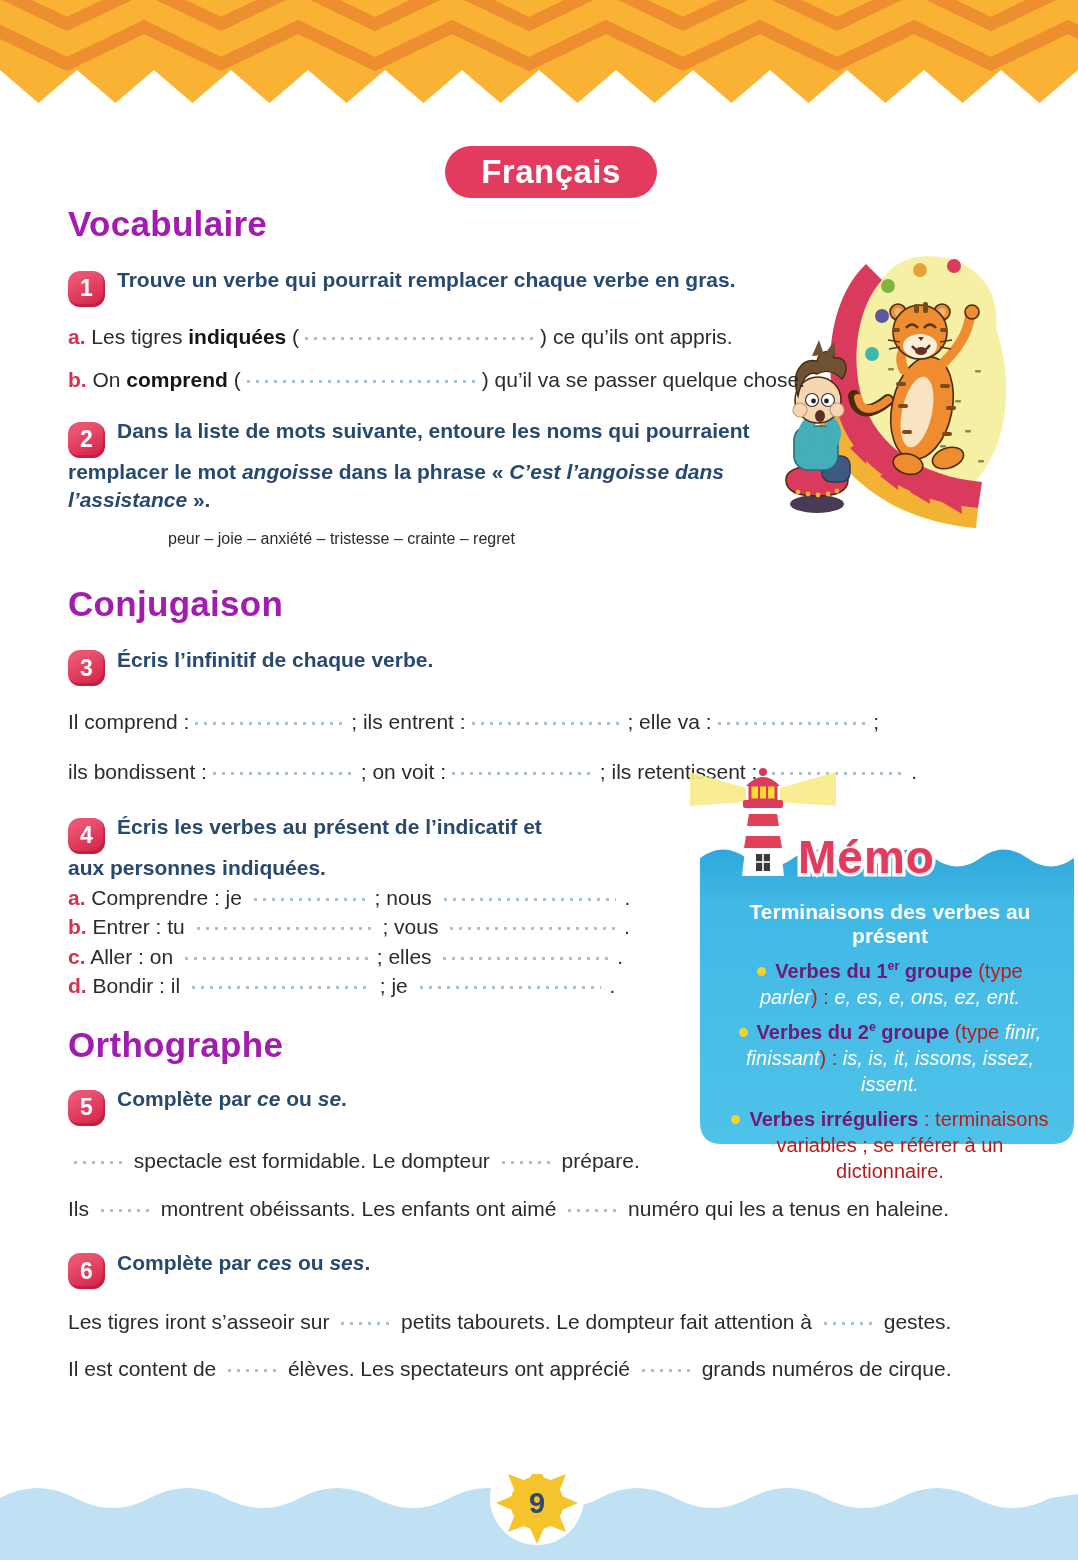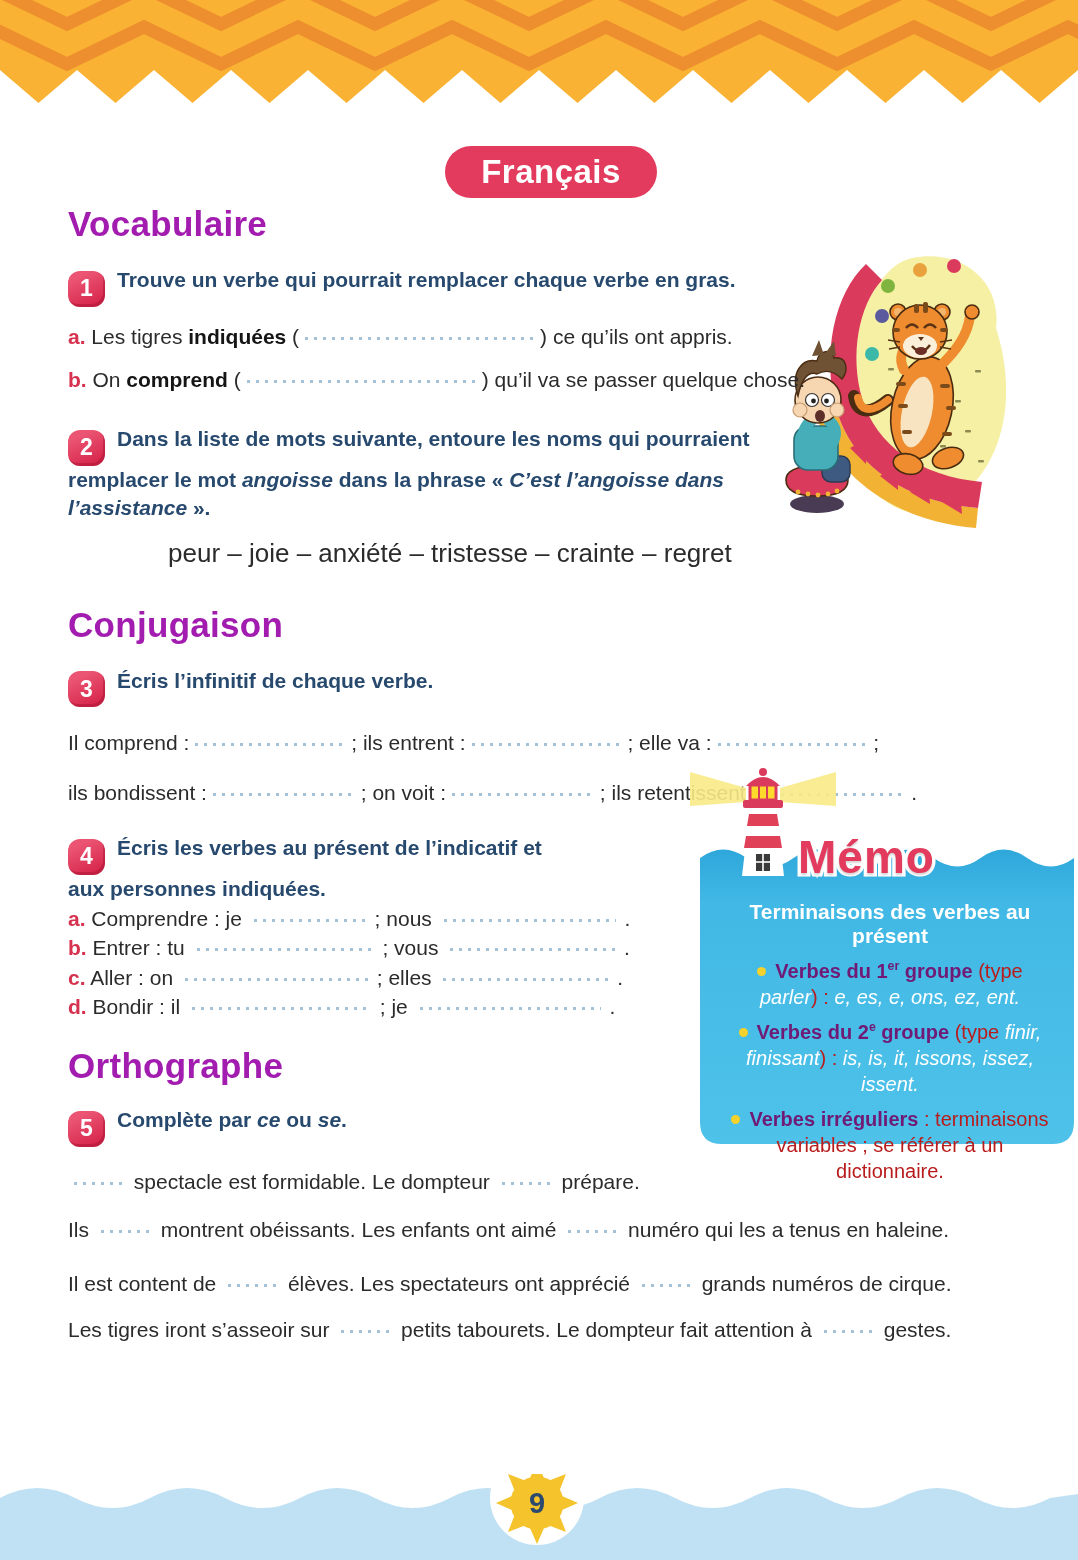--- a/index.html
+++ b/index.html
@@ -19,22 +19,22 @@
         color:#fff;font-size:23px;font-weight:700;margin-right:12px;vertical-align:-9px;
         box-shadow:inset -2px -3px 0 rgba(150,10,40,.35);}
   .ex-line{font-size:21px;color:#2B2B2B;line-height:1.3;margin-top:18px;}
   .seg-lab{color:#D6324F;font-weight:700;}
   .seg-b{font-weight:700;color:#151515;}
   .seg-i{font-style:italic;}
   .dots{display:inline-block;height:11px;margin:0 3px;
         background-image:radial-gradient(circle,#A3C2D8 1.6px,rgba(0,0,0,0) 2px);
         background-size:9px 11px;background-repeat:repeat-x;background-position:0 100%;}
   .ex1{margin-top:22px}.ex1 .ex-line{margin-top:16px}
-  .ex2{margin-top:32px}.ex2 .instruction-row{max-width:690px}
-  .word-list{margin:14px 0 0 100px;font-size:26px;}
+  .ex2{margin-top:24px}.ex2 .instruction-row{max-width:690px}
+  .word-list{margin:14px 0 0 100px;font-size:16px;}
   .ex3{margin-top:22px}.ex3 .ex-line{margin-top:22px}
   .ex4{margin-top:28px;max-width:585px}.ex4 .instruction-row{max-width:505px}.ex4 .ex-line{margin-top:2px}
   .ex5{margin-top:20px}.ex5 .ex-line{margin-top:21px}
   .ex6{margin-top:26px}.ex6 .ex-line{margin-top:19px}
   
   .illustration{position:absolute;left:770px;top:250px;width:252px;height:287px;z-index:1;}
   
   .memo{position:absolute;left:700px;top:826px;width:374px;height:318px;z-index:3;}
   .memo-bg{position:absolute;left:0;top:0;z-index:0;}
   .lighthouse{position:absolute;left:-12px;top:-62px;z-index:2;}
@@ -228,23 +228,26 @@
       <div class="instruction-row">
         <span class="badge">5</span><span class="instr"><span class="seg-t">Complète par </span><span class="seg-i">ce</span><span class="seg-t"> ou </span><span class="seg-i">se</span><span class="seg-t">.</span></span>
       </div>
       <div class="lines">
           <div class="ex-line"><span class="dots" style="width: 54px;"></span><span class="seg-t"> spectacle est formidable. Le dompteur </span><span class="dots" style="width: 54px;"></span><span class="seg-t"> prépare.</span></div>
           <div class="ex-line"><span class="seg-t">Ils </span><span class="dots" style="width: 54px;"></span><span class="seg-t"> montrent obéissants. Les enfants ont aimé </span><span class="dots" style="width: 54px;"></span><span class="seg-t"> numéro qui les a tenus en haleine.</span></div>
         </div>
     </section>
 
     <section class="exercise ex6">
-      <div class="lines">
+      <div class="instruction-row">
+        <span class="badge">6</span><span class="instr"><span class="seg-t">Complète par </span><span class="seg-i">ces</span><span class="seg-t"> ou </span><span class="seg-i">ses</span><span class="seg-t">.</span></span>
+      </div>
+      <div class="lines">
+          <div class="ex-line"><span class="seg-t">Les tigres iront s’asseoir sur </span><span class="dots" style="width: 54px;"></span><span class="seg-t"> petits tabourets. Le dompteur fait attention à </span><span class="dots" style="width: 54px;"></span><span class="seg-t"> gestes.</span></div>
           <div class="ex-line"><span class="seg-t">Il est content de </span><span class="dots" style="width: 54px;"></span><span class="seg-t"> élèves. Les spectateurs ont apprécié </span><span class="dots" style="width: 54px;"></span><span class="seg-t"> grands numéros de cirque.</span></div>
-          <div class="ex-line"><span class="seg-t">Les tigres iront s’asseoir sur </span><span class="dots" style="width: 54px;"></span><span class="seg-t"> petits tabourets. Le dompteur fait attention à </span><span class="dots" style="width: 54px;"></span><span class="seg-t"> gestes.</span></div>
         </div>
     </section>
   </div>
 
   <aside class="memo">
     <svg class="memo-bg" width="374" height="318" viewBox="0 0 374 318">
       <defs>
         <linearGradient id="mg" x1="0" y1="0" x2="0" y2="1">
           <stop offset="0" stop-color="#2EA7DB"></stop>
             <stop offset=".18" stop-color="#41B8E5"></stop>

